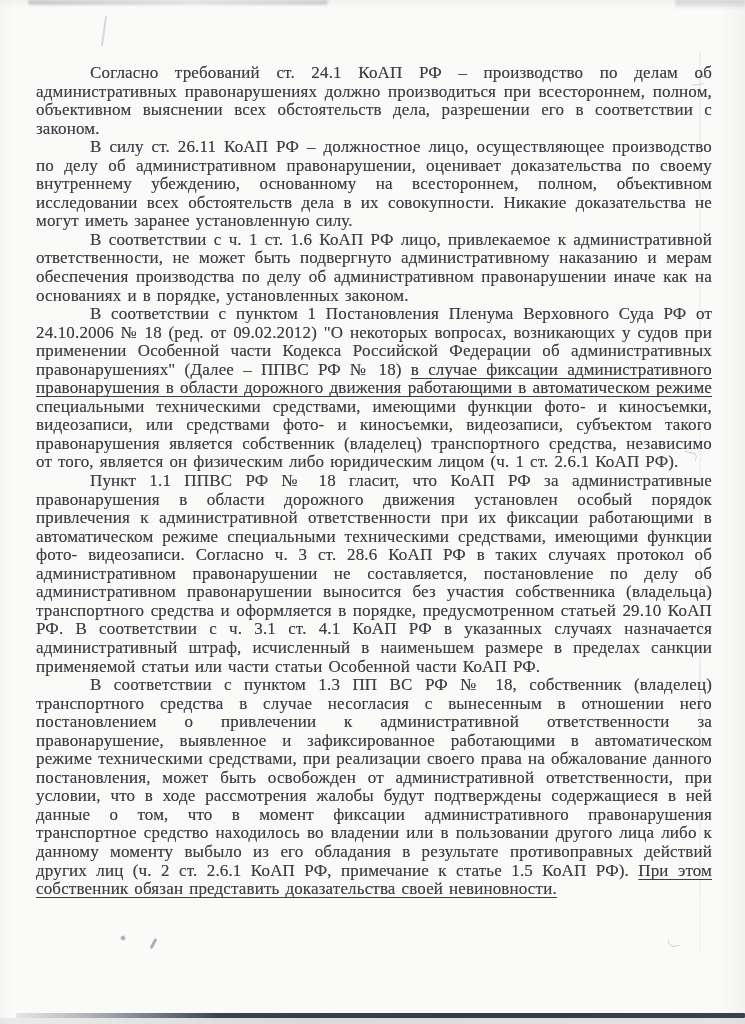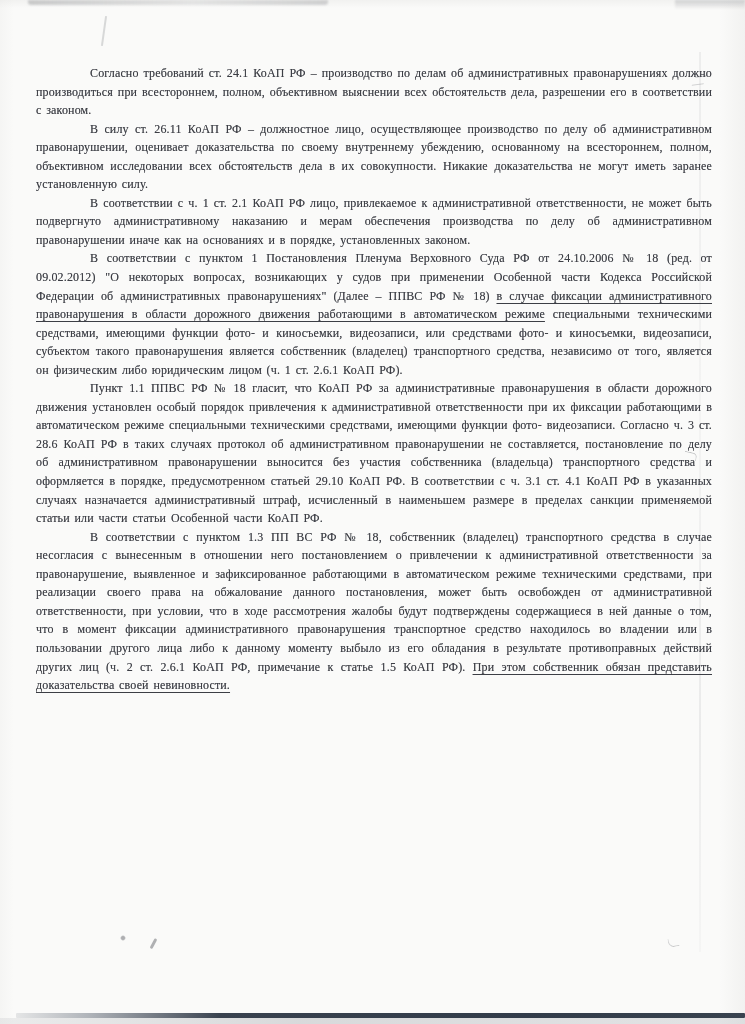--- a/index.html
+++ b/index.html
@@ -21,21 +21,21 @@
       linear-gradient(180deg, rgba(225,225,223,0.35) 0px, rgba(255,255,255,0) 8px),
       linear-gradient(90deg, rgba(240,240,238,0.5) 0px, rgba(255,255,255,0) 14px, rgba(255,255,255,0) 720px, rgba(235,235,233,0.55) 745px),
       var(--paper, #fafaf9);
   }
   .text-block {
     position: absolute;
     left: 36px;
     top: 64px;
     width: 676px;
     color: var(--ink, #3c3e45);
-    font-size: 12px;
+    font-size: 17px;
     line-height: 18.55px;
     text-align: justify;
     letter-spacing: 0.15px;
     word-spacing: 1.6px;
     text-shadow: 0 0 0.4px rgba(60,62,69,0.55);
   }
   .text-block p {
     margin: 0;
     text-indent: 54px;
   }
@@ -127,19 +127,19 @@
   <div class="artifact margin-mark-2"></div>
   <div class="artifact bottom-speck-1"></div>
   <div class="artifact bottom-speck-2"></div>
   <div class="artifact bottom-speck-3"></div>
   <div class="artifact bottom-edge-line"></div>
   <div class="artifact bottom-edge-under"></div>
 
   <div class="text-block">
       <p><span>Согласно требований ст. 24.1 КоАП РФ – производство по делам об административных правонарушениях должно производиться при всестороннем, полном, объективном выяснении всех обстоятельств дела, разрешении его в соответствии с законом.</span></p>
       <p><span>В силу ст. 26.11 КоАП РФ – должностное лицо, осуществляющее производство по делу об административном правонарушении, оценивает доказательства по своему внутреннему убеждению, основанному на всестороннем, полном, объективном исследовании всех обстоятельств дела в их совокупности. Никакие доказательства не могут иметь заранее установленную силу.</span></p>
-      <p><span>В соответствии с ч. 1 ст. 2.1 КоАП РФ лицо, привлекаемое к административной ответственности, не может быть подвергнуто административному наказанию и мерам обеспечения производства по делу об административном правонарушении иначе как на основаниях и в порядке, установленных законом.</span></p>
+      <p><span>В соответствии с ч. 1 ст. 1.6 КоАП РФ лицо, привлекаемое к административной ответственности, не может быть подвергнуто административному наказанию и мерам обеспечения производства по делу об административном правонарушении иначе как на основаниях и в порядке, установленных законом.</span></p>
       <p><span>В соответствии с пунктом 1 Постановления Пленума Верховного Суда РФ от 24.10.2006 № 18 (ред. от 09.02.2012) "О некоторых вопросах, возникающих у судов при применении Особенной части Кодекса Российской Федерации об административных правонарушениях" (Далее – ППВС РФ № 18) </span><span class="u">в случае фиксации административного правонарушения в области дорожного движения работающими в автоматическом режиме</span><span> специальными техническими средствами, имеющими функции фото- и киносъемки, видеозаписи, или средствами фото- и киносъемки, видеозаписи, субъектом такого правонарушения является собственник (владелец) транспортного средства, независимо от того, является он физическим либо юридическим лицом (ч. 1 ст. 2.6.1 КоАП РФ).</span></p>
       <p><span>Пункт 1.1 ППВС РФ № 18 гласит, что КоАП РФ за административные правонарушения в области дорожного движения установлен особый порядок привлечения к административной ответственности при их фиксации работающими в автоматическом режиме специальными техническими средствами, имеющими функции фото- видеозаписи. Согласно ч. 3 ст. 28.6 КоАП РФ в таких случаях протокол об административном правонарушении не составляется, постановление по делу об административном правонарушении выносится без участия собственника (владельца) транспортного средства и оформляется в порядке, предусмотренном статьей 29.10 КоАП РФ. В соответствии с ч. 3.1 ст. 4.1 КоАП РФ в указанных случаях назначается административный штраф, исчисленный в наименьшем размере в пределах санкции применяемой статьи или части статьи Особенной части КоАП РФ.</span></p>
       <p><span>В соответствии с пунктом 1.3 ПП ВС РФ № 18, собственник (владелец) транспортного средства в случае несогласия с вынесенным в отношении него постановлением о привлечении к административной ответственности за правонарушение, выявленное и зафиксированное работающими в автоматическом режиме техническими средствами, при реализации своего права на обжалование данного постановления, может быть освобожден от административной ответственности, при условии, что в ходе рассмотрения жалобы будут подтверждены содержащиеся в ней данные о том, что в момент фиксации административного правонарушения транспортное средство находилось во владении или в пользовании другого лица либо к данному моменту выбыло из его обладания в результате противоправных действий других лиц (ч. 2 ст. 2.6.1 КоАП РФ, примечание к статье 1.5 КоАП РФ). </span><span class="u">При этом собственник обязан представить доказательства своей невиновности.</span></p>
     </div>
 
 </div>
 
 </body></html>

